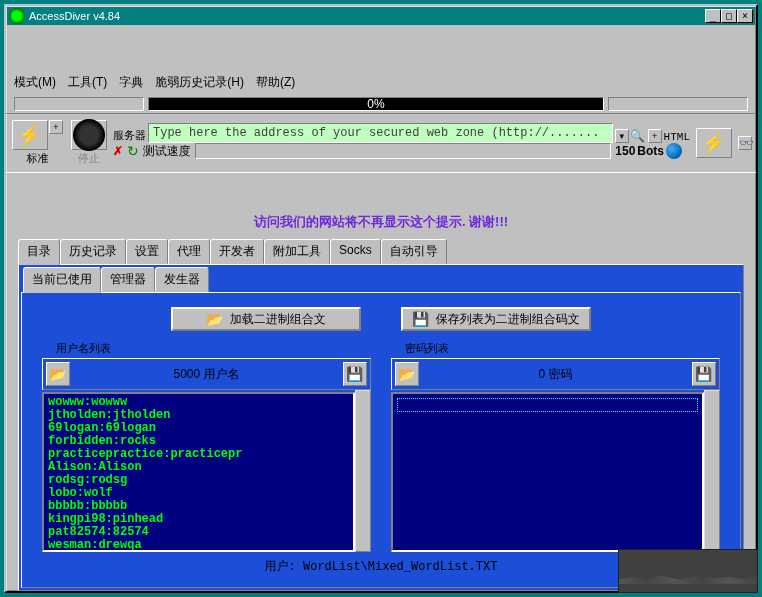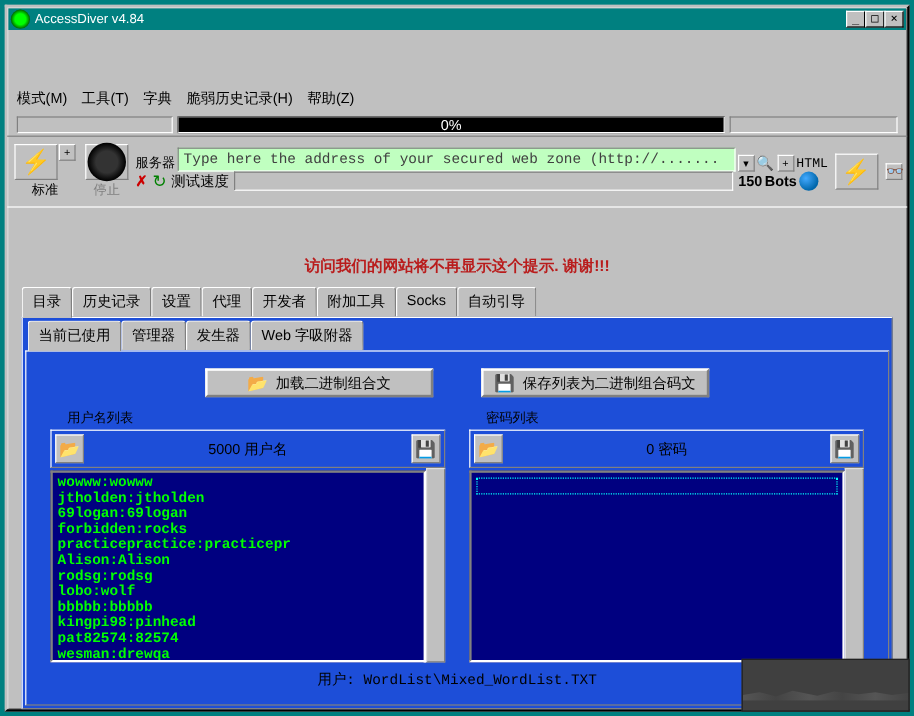--- a/index.html
+++ b/index.html
@@ -21,21 +21,21 @@
 .tb-btn { width: 36px; height: 30px; background: #c0c0c0; border: 1px solid; border-color: #fff #808080 #808080 #fff; display: flex; align-items: center; justify-content: center; font-size: 18px; }
 .tb-label { font-size: 11px; margin-top: 1px; }
 .tb-small { width: 14px; height: 14px; background: #c0c0c0; border: 1px solid; border-color: #fff #808080 #808080 #fff; font-size: 9px; text-align: center; line-height: 12px; }
 .addr-row { display: flex; align-items: flex-end; gap: 2px; flex: 1; }
 .addr-label { font-size: 11px; }
 .addr-input { flex: 1; height: 20px; background: #c0ffc0; border: 1px solid; border-color: #808080 #fff #fff #808080; font-family: "Courier New", monospace; font-size: 12px; padding: 0 4px; color: #404040; }
 .sub-toolbar { display: flex; align-items: center; padding: 0 8px 4px 160px; gap: 4px; }
 .slider { flex: 1; height: 16px; background: #c0c0c0; border: 1px solid; border-color: #808080 #fff #fff #808080; position: relative; }
 .bots-label { font-family: "Courier New", monospace; font-size: 14px; font-weight: bold; display: flex; align-items: center; gap: 2px; }
 .globe { width: 16px; height: 16px; background: radial-gradient(circle at 35% 35%, #4af 0%, #06a 70%); border-radius: 50%; }
-.notice { text-align: center; color: #b91c1c; font-weight: bold; padding: 40px 0 8px; font-size: 13px; }
+.notice { text-align: center; color: #6d28d9; font-weight: bold; padding: 40px 0 8px; font-size: 13px; }
 .tabs { display: flex; padding: 0 12px; position: relative; z-index: 1; }
 .tab { padding: 3px 8px; background: #c0c0c0; border: 1px solid; border-color: #fff #808080 transparent #fff; border-radius: 3px 3px 0 0; margin-right: 0; font-size: 12px; position: relative; }
 .tab.active { border-bottom: 1px solid #c0c0c0; z-index: 2; margin-bottom: -1px; }
 .tab-panel { margin: 0 12px 4px; border: 1px solid; border-color: #fff #808080 #808080 #fff; background: #1d4ed8; padding: 2px; }
 .subtabs { display: flex; padding: 0 2px; }
 .main-area { padding: 4px 8px; }
 .btn-row { display: flex; justify-content: center; gap: 40px; padding: 8px 0; }
 .wide-btn { width: 190px; height: 24px; background: #c0c0c0; border: 2px solid; border-color: #fff #808080 #808080 #fff; display: flex; align-items: center; justify-content: center; gap: 6px; }
 .lists-row { display: flex; gap: 20px; padding: 0 10px; }
 .list-panel { flex: 1; }
@@ -146,21 +146,20 @@
     <div class="tab">开发者</div>
     <div class="tab">附加工具</div>
     <div class="tab">Socks</div>
     <div class="tab">自动引导</div>
   </div>
   <div class="tab-panel">
     <div class="subtabs">
       <div class="tab active">当前已使用</div>
       <div class="tab">管理器</div>
       <div class="tab">发生器</div>
-      <div class="tab">Web 字吸附器</div>
     </div>
     <div class="tab-panel" style="margin:0">
       <div class="main-area">
         <div class="btn-row">
           <div class="wide-btn">
             <span class="folder-ico">📂</span>
             <span>加载二进制组合文</span>
           </div>
           <div class="wide-btn">
             <span class="save-ico">💾</span>

